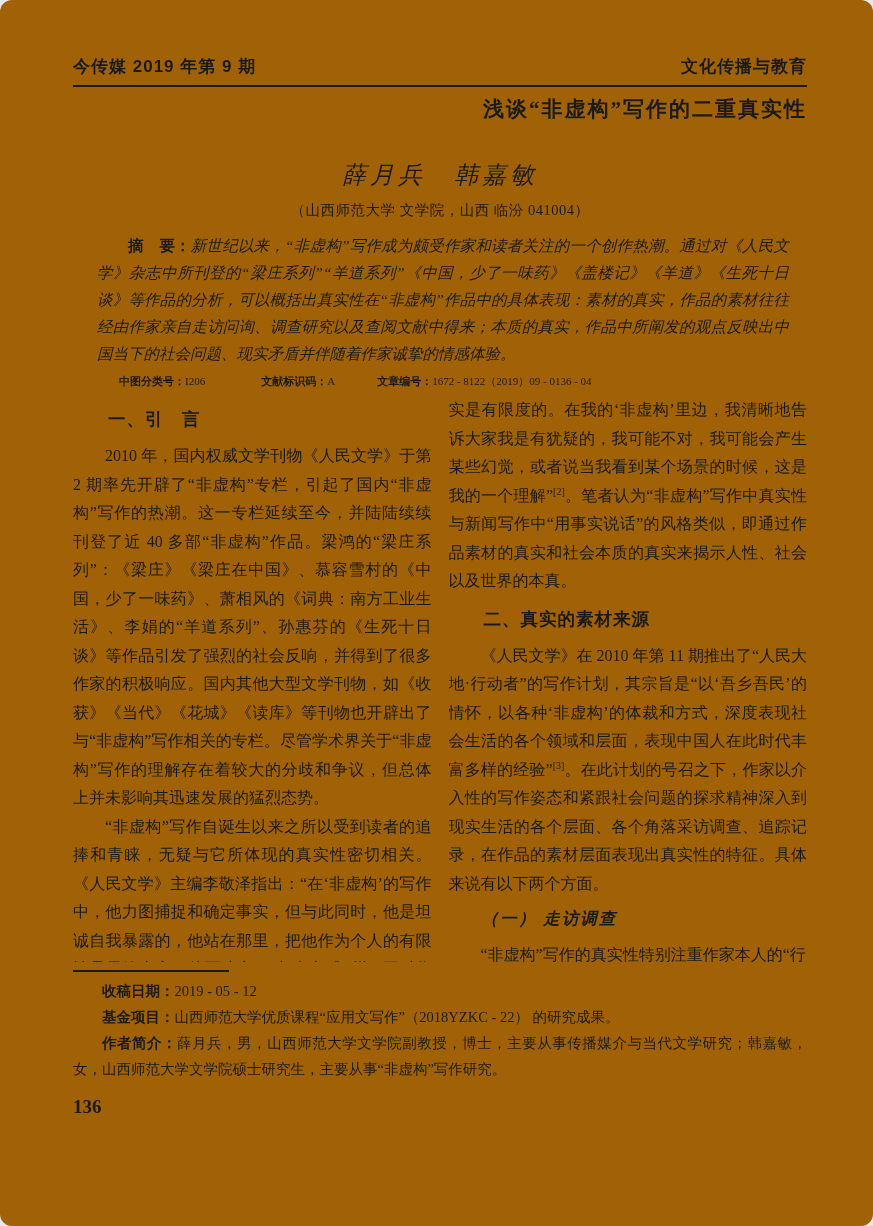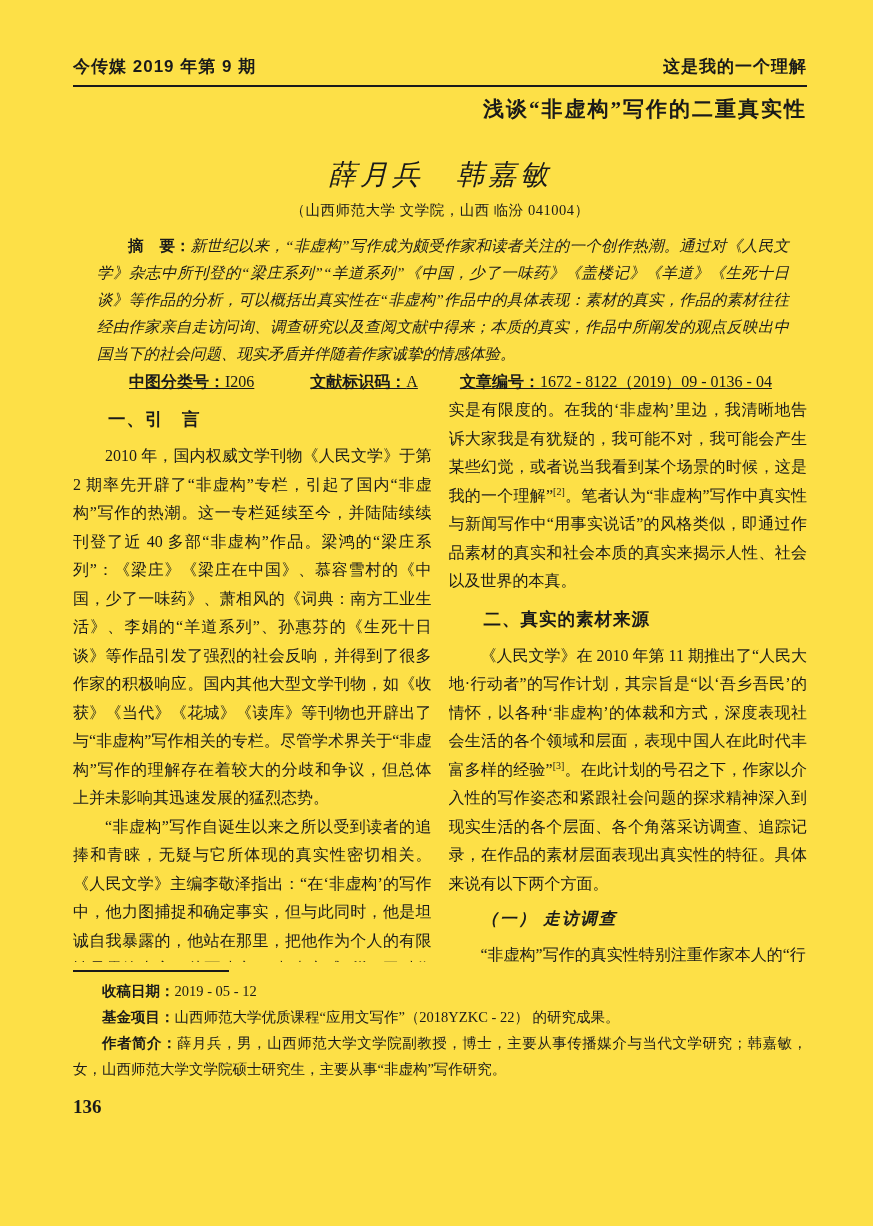--- a/index.html
+++ b/index.html
@@ -1,44 +1,45 @@
 <!DOCTYPE html>
 <html lang="zh"><head>
 <meta charset="utf-8">
 <style>
   * { margin: 0; padding: 0; box-sizing: border-box; }
   html, body { background: #e8e8e8; }
   .page {
     position: relative;
     width: 873px; height: 1226px;
     margin: 0 auto;
-    background: #fde047;
+    background: #a16207;
     color: #1a1a1a;
     font-family: "Liberation Serif", "DejaVu Serif", serif;
     overflow: hidden;
     padding: 55px 66px 0 73px;
+    border-radius: 12px;
   }
   
   .jheader {
     display: flex; justify-content: space-between; align-items: flex-end;
     font-size: 17px; font-weight: 600;
     font-family: "Liberation Sans", "DejaVu Sans", sans-serif;
     letter-spacing: 1px;
   }
   .jheader-rule { border: none; border-top: 2px solid #1a1a1a; margin-top: 7px; }
   
   .title {
     text-align: right;
     font-size: 21px; font-weight: 700; letter-spacing: 2px;
     line-height: 44px;
     font-family: "Liberation Serif", "DejaVu Serif", serif;
   }
   .authors {
     margin-top: 30px; text-align: center;
-    font-size: 28px; font-style: italic; letter-spacing: 4px;
+    font-size: 24px; font-style: italic; letter-spacing: 4px;
     line-height: 28px;
   }
   .affiliation {
     margin-top: 11px; text-align: center;
     font-size: 14.5px; line-height: 20px; letter-spacing: 0.5px;
   }
   
   .abstract {
     margin: 12px 18px 0 24px;
     font-size: 15.5px; line-height: 27px;
@@ -49,22 +50,22 @@
     font-style: normal; font-weight: 700;
     font-family: "Liberation Sans", "DejaVu Sans", sans-serif;
   }
   .kwline {
     margin: 1px 18px 0 24px;
     font-size: 15.5px; line-height: 27px; font-style: italic;
     text-indent: 2em;
   }
   .metarow {
     margin: 1px 18px 0 24px;
-    font-size: 16px; line-height: 27px;
-    text-indent: 2em; white-space: nowrap; text-decoration: underline;
+    font-size: 11px; line-height: 27px;
+    text-indent: 2em; white-space: nowrap;
   }
   .metarow .m2 { margin-left: 56px; }
   .metarow .m3 { margin-left: 42px; }
   
   .columns {
     display: flex; gap: 17px; margin-top: 1px;
     height: 566px; overflow: hidden;
   }
   .col { flex: 1 1 0; overflow: hidden; }
   .col .para, .col .para-cont {
@@ -97,21 +98,21 @@
     font-weight: 700; font-size: 19px;
   }
 </style>
 </head>
 <body>
 
 <div class="page">
 
   <div class="jheader">
     <span>今传媒 2019 年第 9 期</span>
-    <span>这是我的一个理解</span>
+    <span>文化传播与教育</span>
   </div>
   <hr class="jheader-rule">
 
   <h1 class="title">浅谈“非虚构”写作的二重真实性</h1>
   <div class="authors">薛月兵　韩嘉敏</div>
   <div class="affiliation">（山西师范大学 文学院，山西 临汾 041004）</div>
 
   <p class="abstract"><b>摘　要：</b><span>新世纪以来，“非虚构”写作成为颇受作家和读者关注的一个创作热潮。通过对《人民文学》杂志中所刊登的“梁庄系列”“羊道系列”《中国，少了一味药》《盖楼记》《羊道》《生死十日谈》等作品的分析，可以概括出真实性在“非虚构”作品中的具体表现：素材的真实，作品的素材往往经由作家亲自走访问询、调查研究以及查阅文献中得来；本质的真实，作品中所阐发的观点反映出中国当下的社会问题、现实矛盾并伴随着作家诚挚的情感体验。</span></p>
 
 

